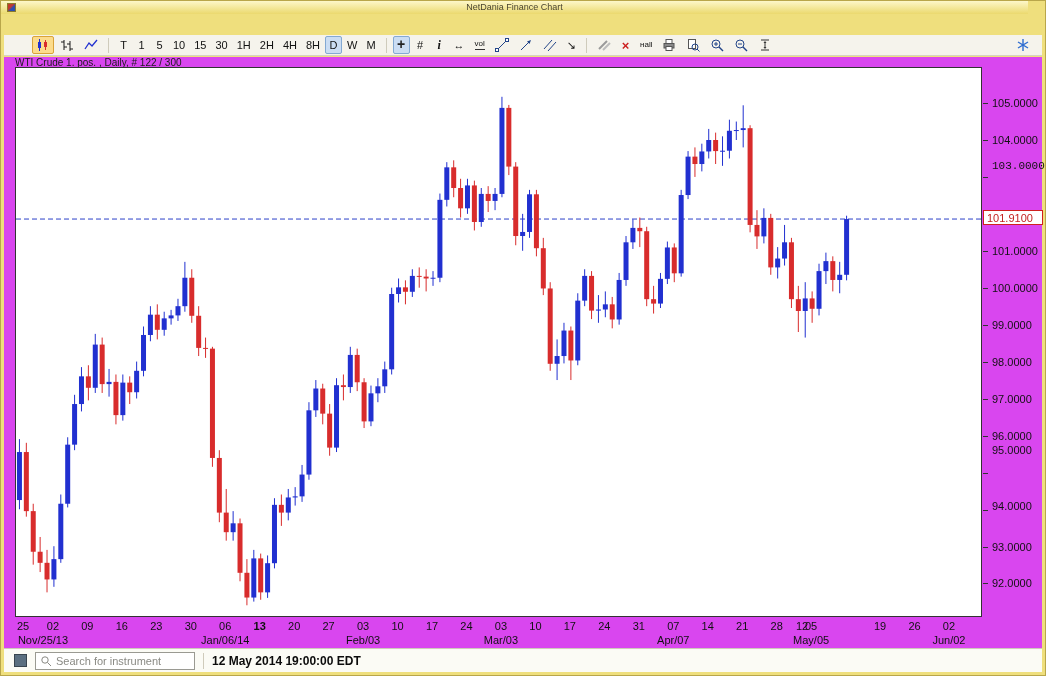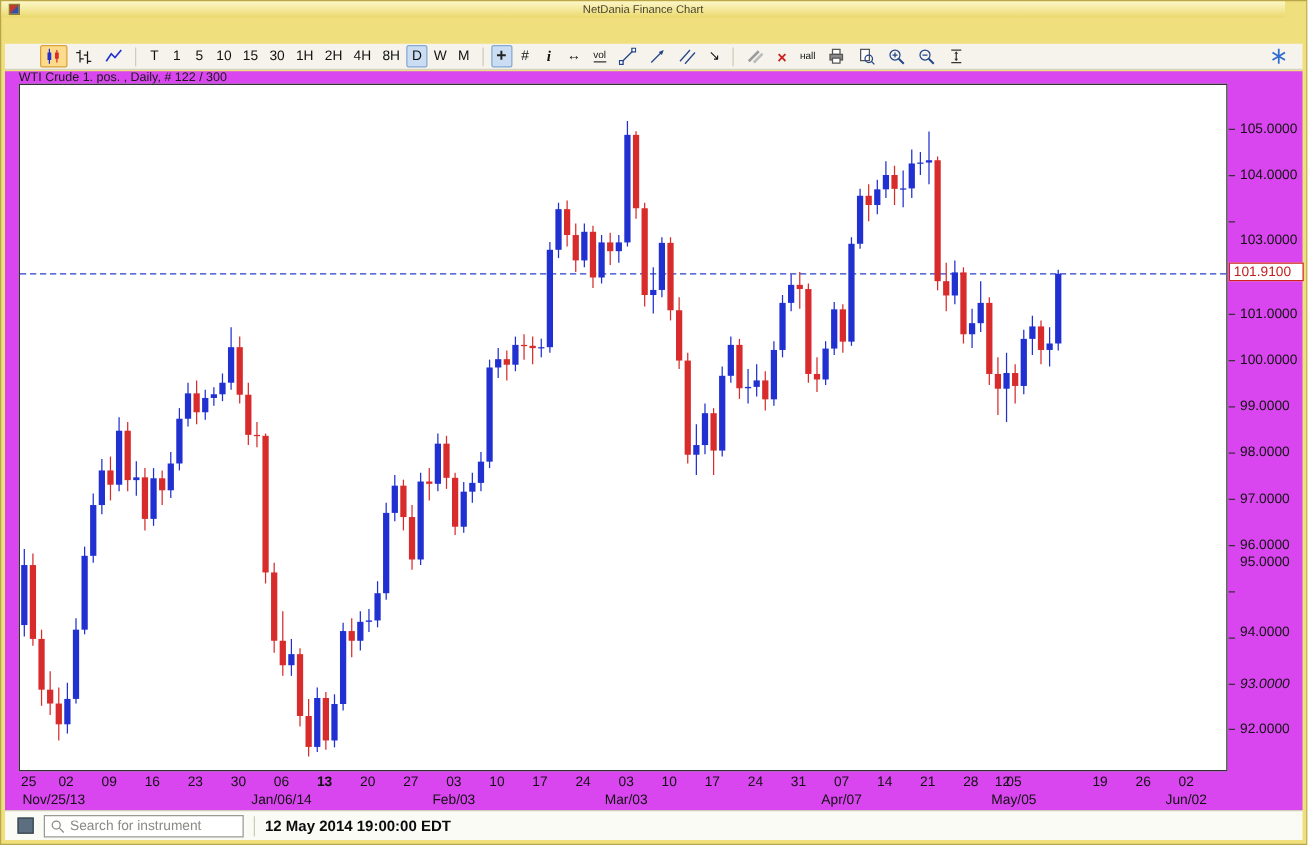--- a/index.html
+++ b/index.html
@@ -446,39 +446,39 @@
           <line x1="830.5892857142858" y1="147.70889487870616" x2="830.5892857142858" y2="212.3315363881401" stroke="#2130D0" stroke-width="1"></line>
           <rect x="828.0892857142858" y="151.0323450134772" width="5" height="55.76010781671124" fill="#2130D0"></rect>
         </svg>
     </div>
     <div class="yaxis" id="yaxis">
         <div class="ytick" style="top: 36.4272px;"></div>
         <div class="ylab" style="top: 30.4272px;">105.0000</div>
         <div class="ytick" style="top: 73.3544px;"></div>
         <div class="ylab" style="top: 67.3544px;">104.0000</div>
         <div class="ytick" style="top: 110.282px;"></div>
-        <div class="ylab" style="top: 119px;">103.0000</div>
+        <div class="ylab" style="top: 93px; font-family: Liberation Mono, monospace;">103.0000</div>
         <div class="ytick" style="top: 184.136px;"></div>
         <div class="ylab" style="top: 178.136px;">101.0000</div>
         <div class="ytick" style="top: 221.063px;"></div>
         <div class="ylab" style="top: 215.063px;">100.0000</div>
         <div class="ytick" style="top: 257.991px;"></div>
         <div class="ylab" style="top: 251.991px;">99.0000</div>
         <div class="ytick" style="top: 294.918px;"></div>
         <div class="ylab" style="top: 288.918px;">98.0000</div>
         <div class="ytick" style="top: 331.845px;"></div>
         <div class="ylab" style="top: 325.845px;">97.0000</div>
         <div class="ytick" style="top: 368.772px;"></div>
         <div class="ylab" style="top: 362.772px;">96.0000</div>
         <div class="ytick" style="top: 405.699px;"></div>
         <div class="ylab" style="top: 377px;">95.0000</div>
         <div class="ytick" style="top: 442.627px;"></div>
         <div class="ylab" style="top: 433px;">94.0000</div>
         <div class="ytick" style="top: 479.554px;"></div>
-        <div class="ylab" style="top: 473.554px; font-style: italic;">93.0000</div>
+        <div class="ylab" style="top: 473.554px;">93.0000</div>
         <div class="ytick" style="top: 516.481px;"></div>
         <div class="ylab" style="top: 510.481px;">92.0000</div>
       </div>
     <div class="price-tag" id="price-tag" style="top: 153.032px;">
       <span>101.9100</span>
     </div>
     <div class="xrow days" id="xdays">
         <span class="xlab" style="left: 8px;">25</span>
         <span class="xlab" style="left: 37.9107px;">02</span>
         <span class="xlab" style="left: 72.375px;">09</span>

